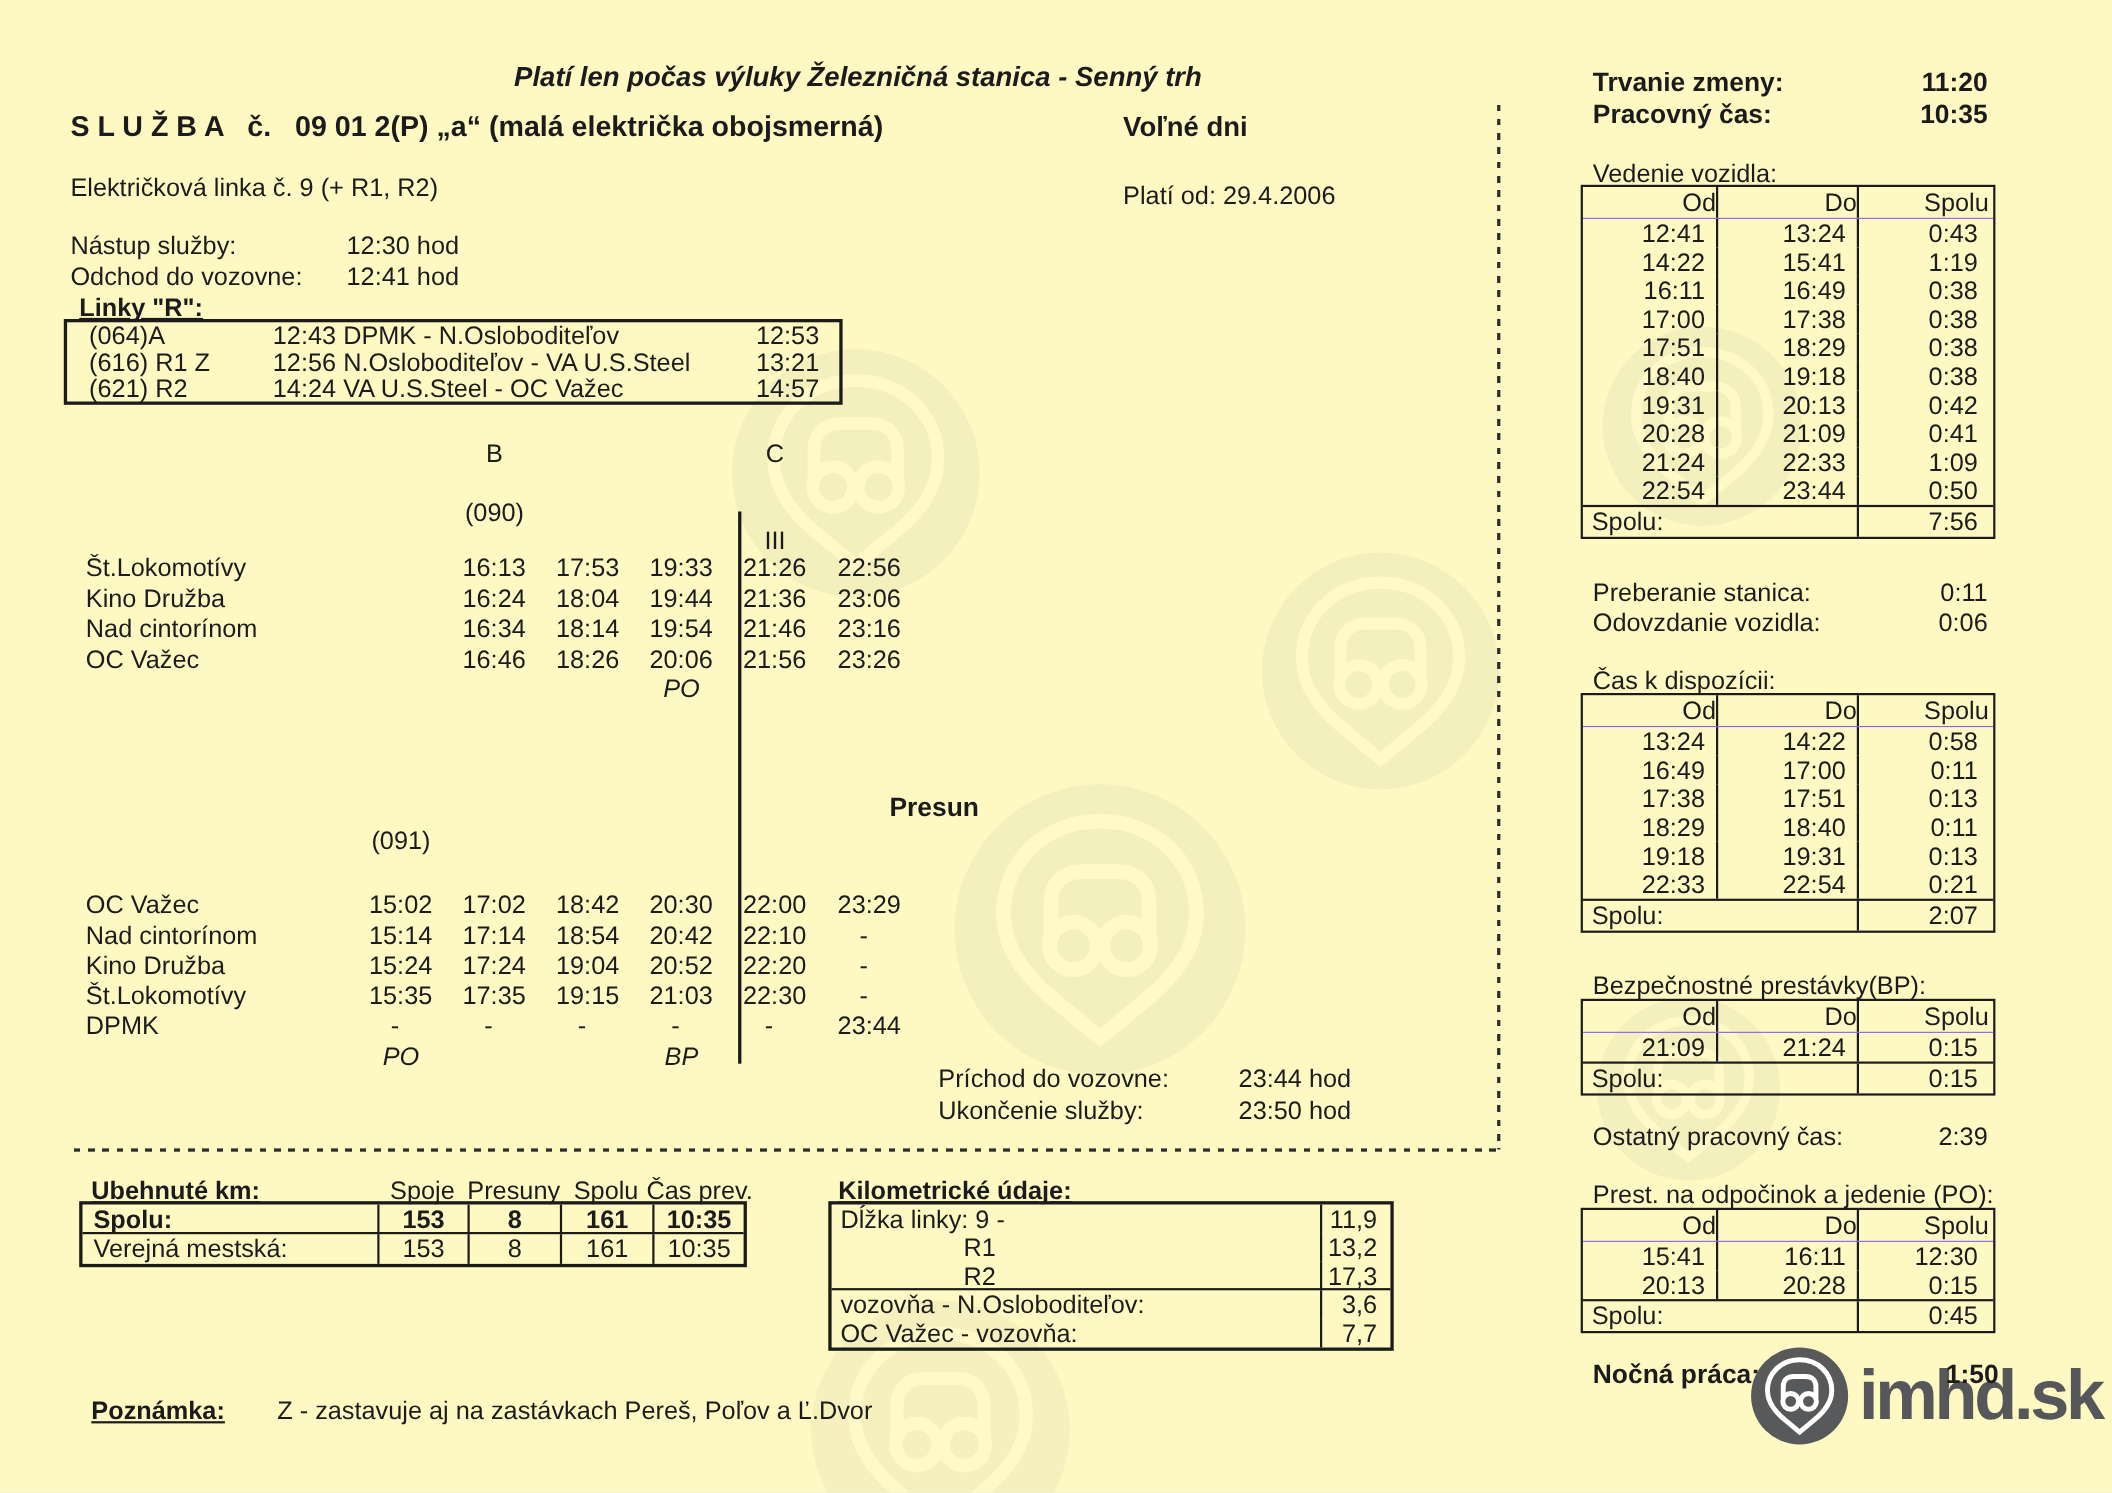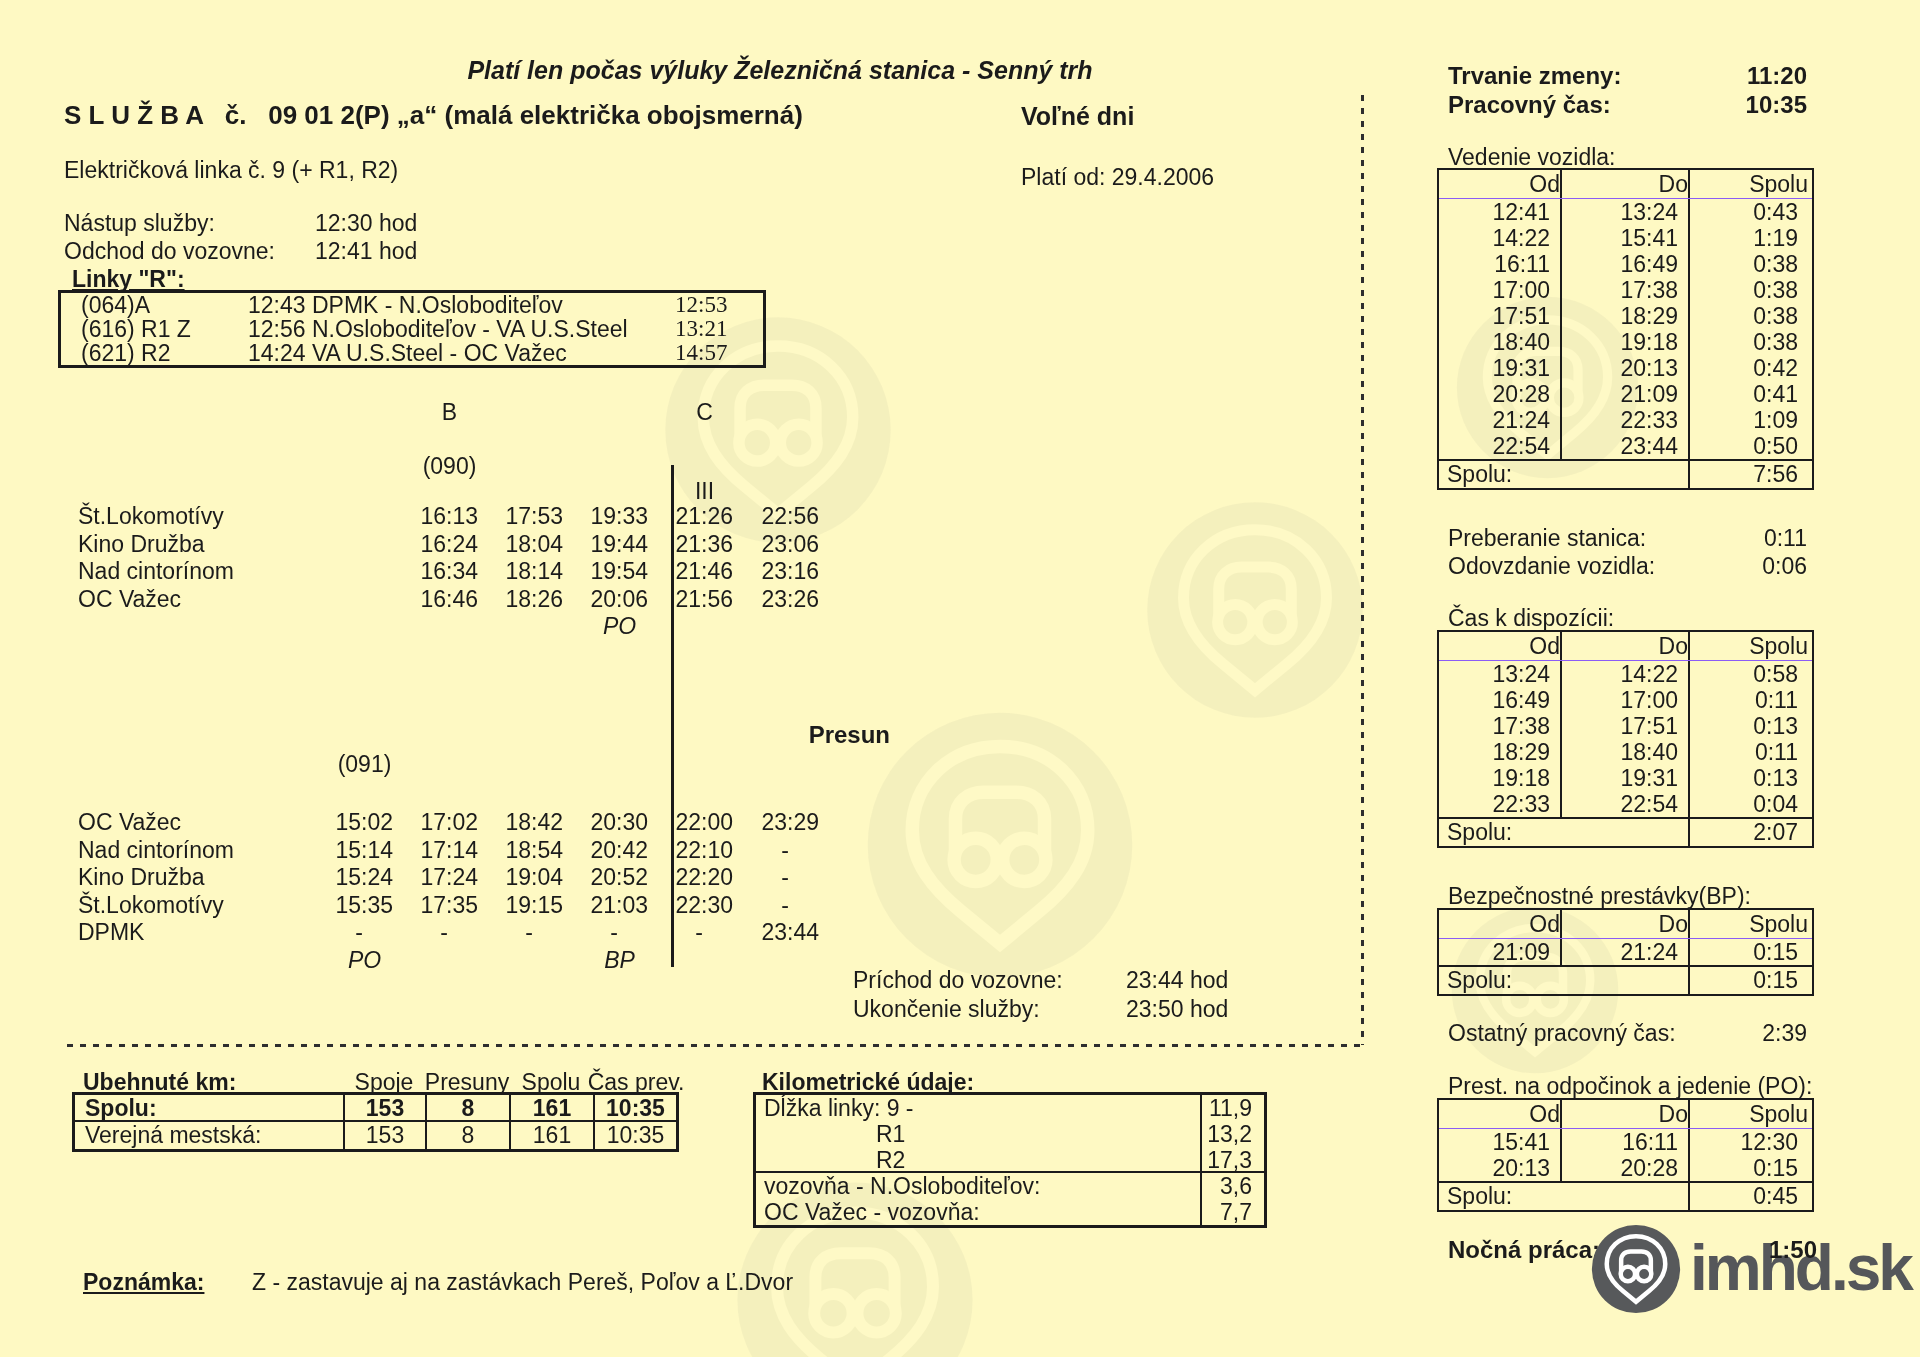--- a/index.html
+++ b/index.html
@@ -14,21 +14,21 @@
   .u { text-decoration:underline; }
   .c { text-align:center; }
   .r { text-align:right; }
   .f23 { font-size:23px; line-height:28px; }
   .f25 { font-size:25px; line-height:30px; }
 
   
   .linky-box { left:58px; top:290px; width:702px; border:3px solid #1b1b1b; }
   .lr-row { display:grid; grid-template-columns:187px 1fr 88px; height:24px; line-height:24px; font-size:23px; }
   .lr-code { padding-left:20px; }
-  .lr-arr { text-align:left; padding-right:6px;font-family:Liberation Serif, serif; }
+  .lr-arr { text-align:center; padding-right:6px; }
 
   
   .trow { display:grid; grid-template-columns:244px 85px 85px 85px 85px 85px 86px; height:27.5px; line-height:27.5px; font-size:23px; }
   .trow span { text-align:right; padding-right:14px; }
   .trow .s0 { text-align:left; padding:0; }
   .trow .lbl { text-align:center; font-style:italic; padding:0; }
   .trow .dc { padding-right:44px; }
   .divider { left:671px; top:465px; width:3px; height:502px; background:#1b1b1b; }
 
   
@@ -418,21 +418,21 @@
         <span>0:11</span>
       </div>
     <div class="rt-r">
         <span>19:18</span>
         <span>19:31</span>
         <span>0:13</span>
       </div>
     <div class="rt-r">
         <span>22:33</span>
         <span>22:54</span>
-        <span>0:04</span>
+        <span>0:21</span>
       </div>
     <div class="rt-f">
       <span class="lab">Spolu:</span>
         <span class="val">2:07</span>
     </div>
   </div>
 
   <div class="abs f23 fg" style="left:1448px; top:882px;">Bezpečnostné prestávky(BP):</div>
   <div class="rt fg" style="top:908px;">
     <div class="rt-h">

